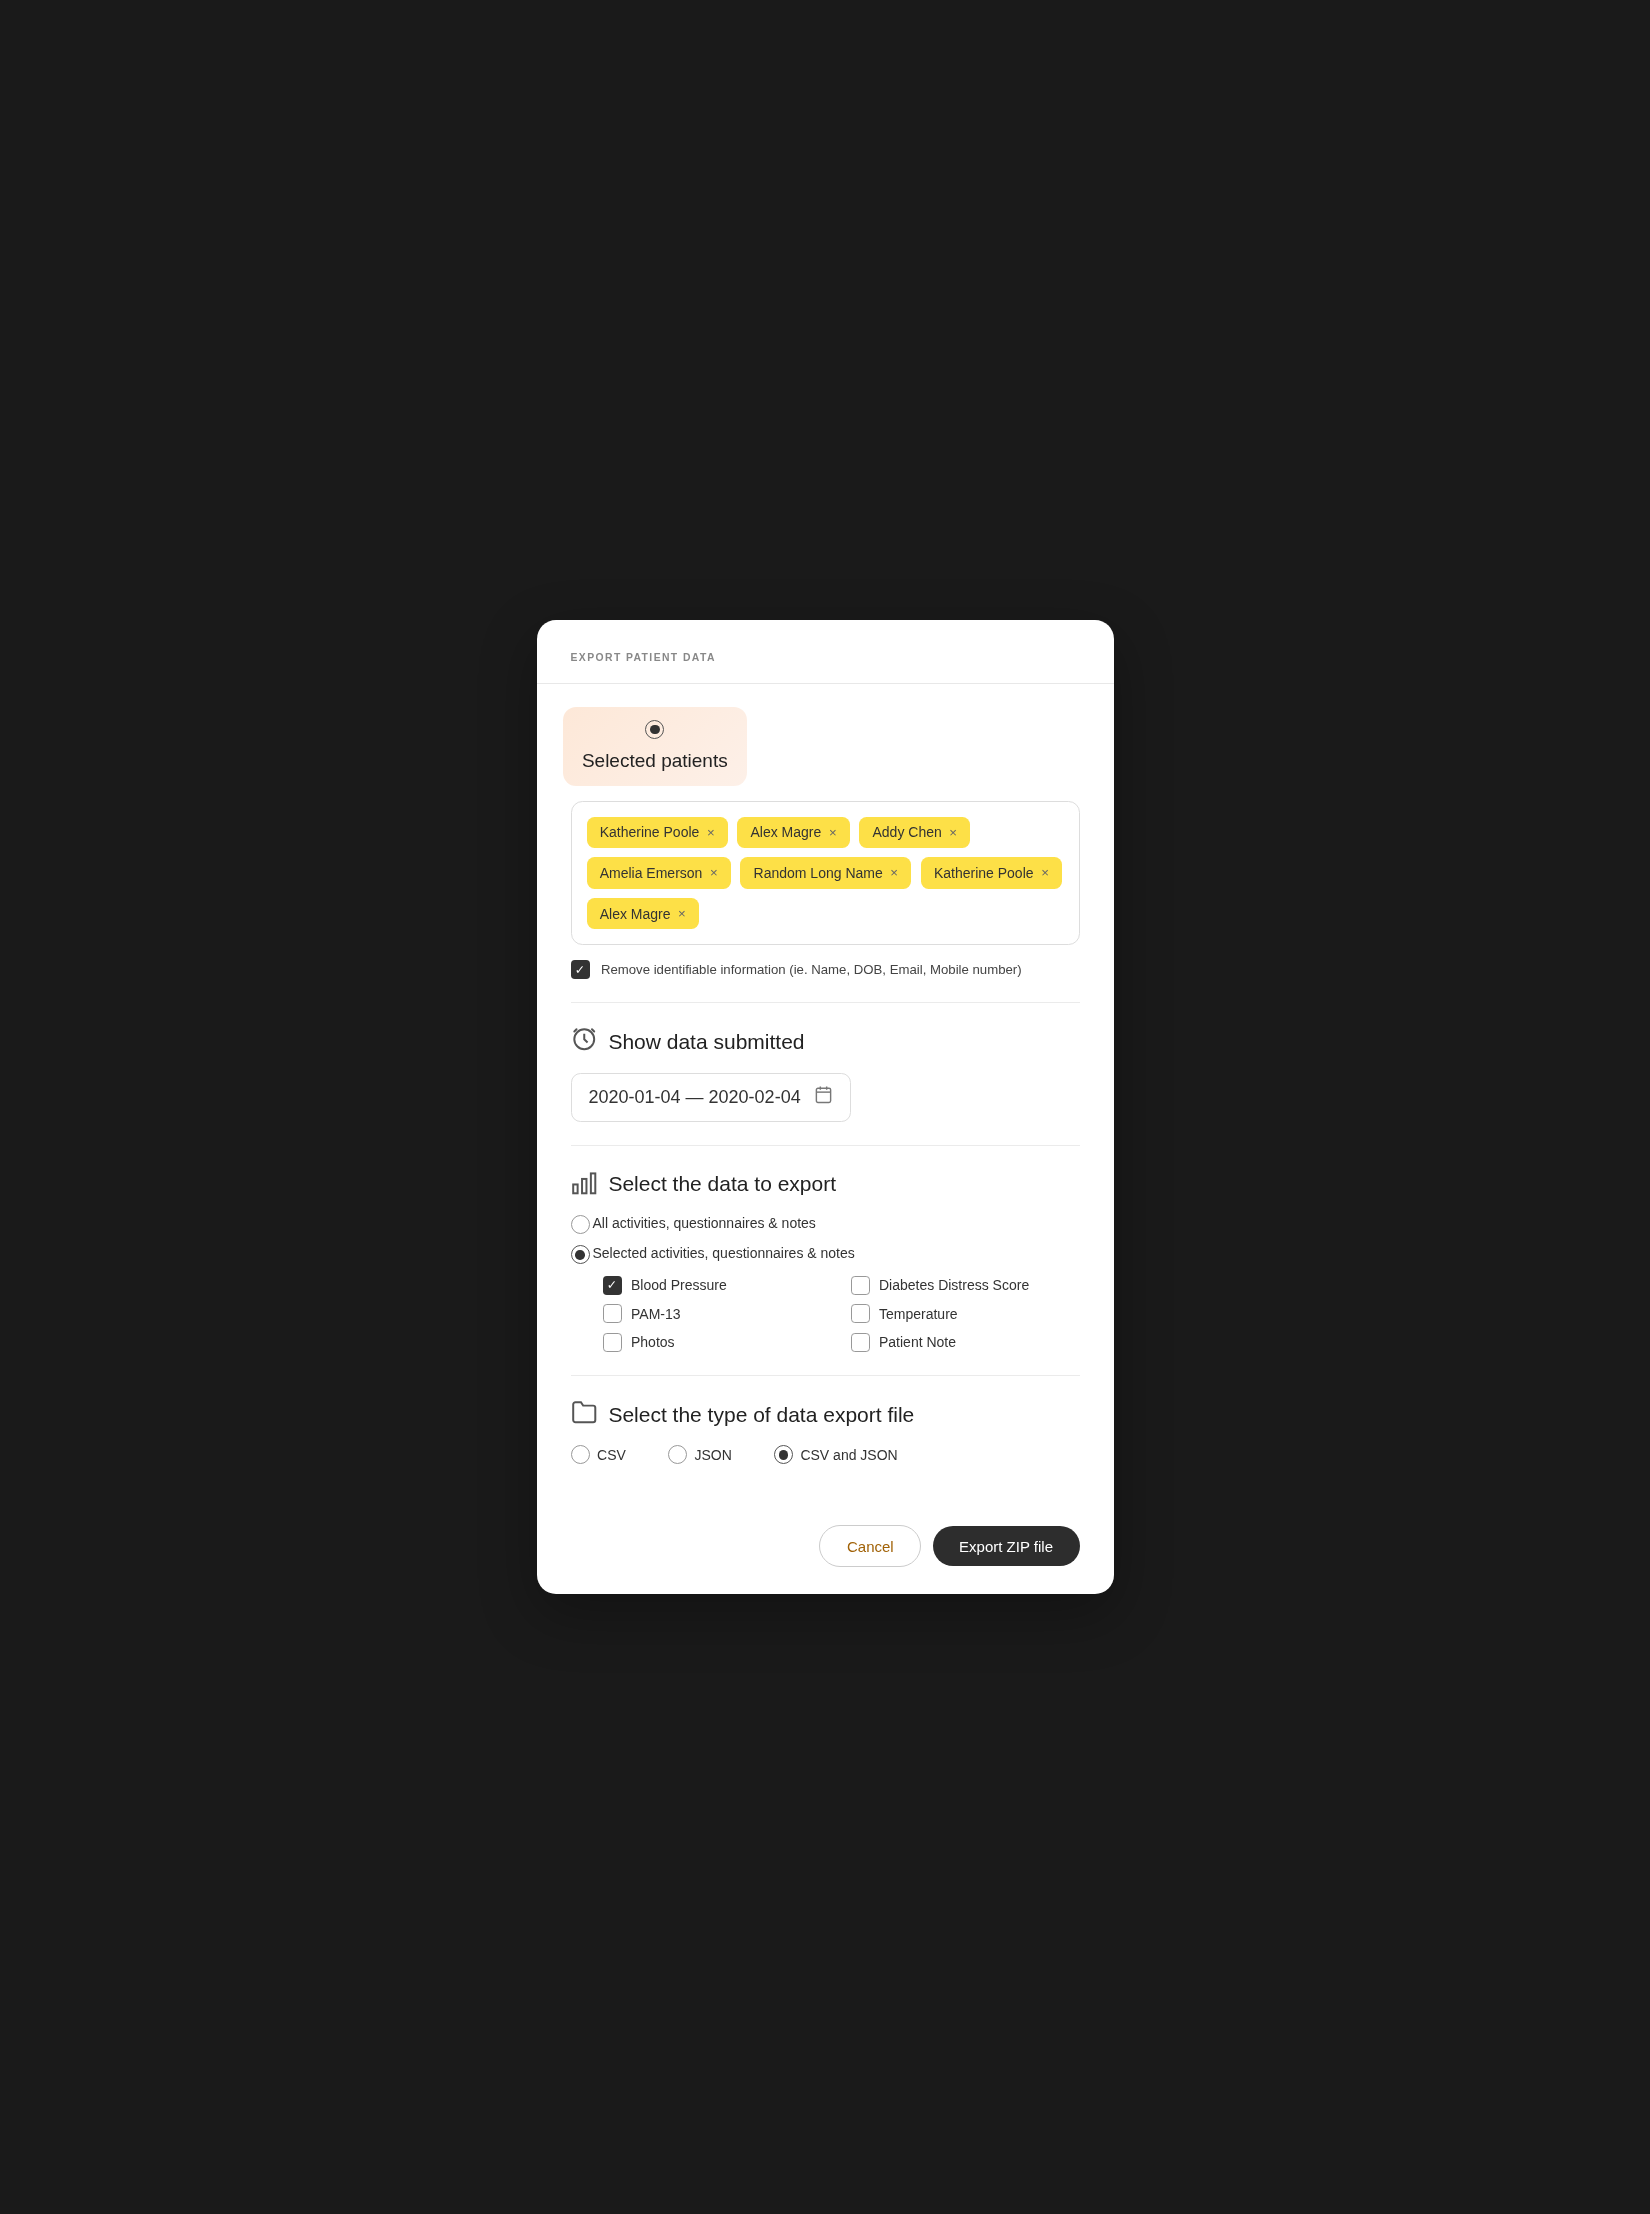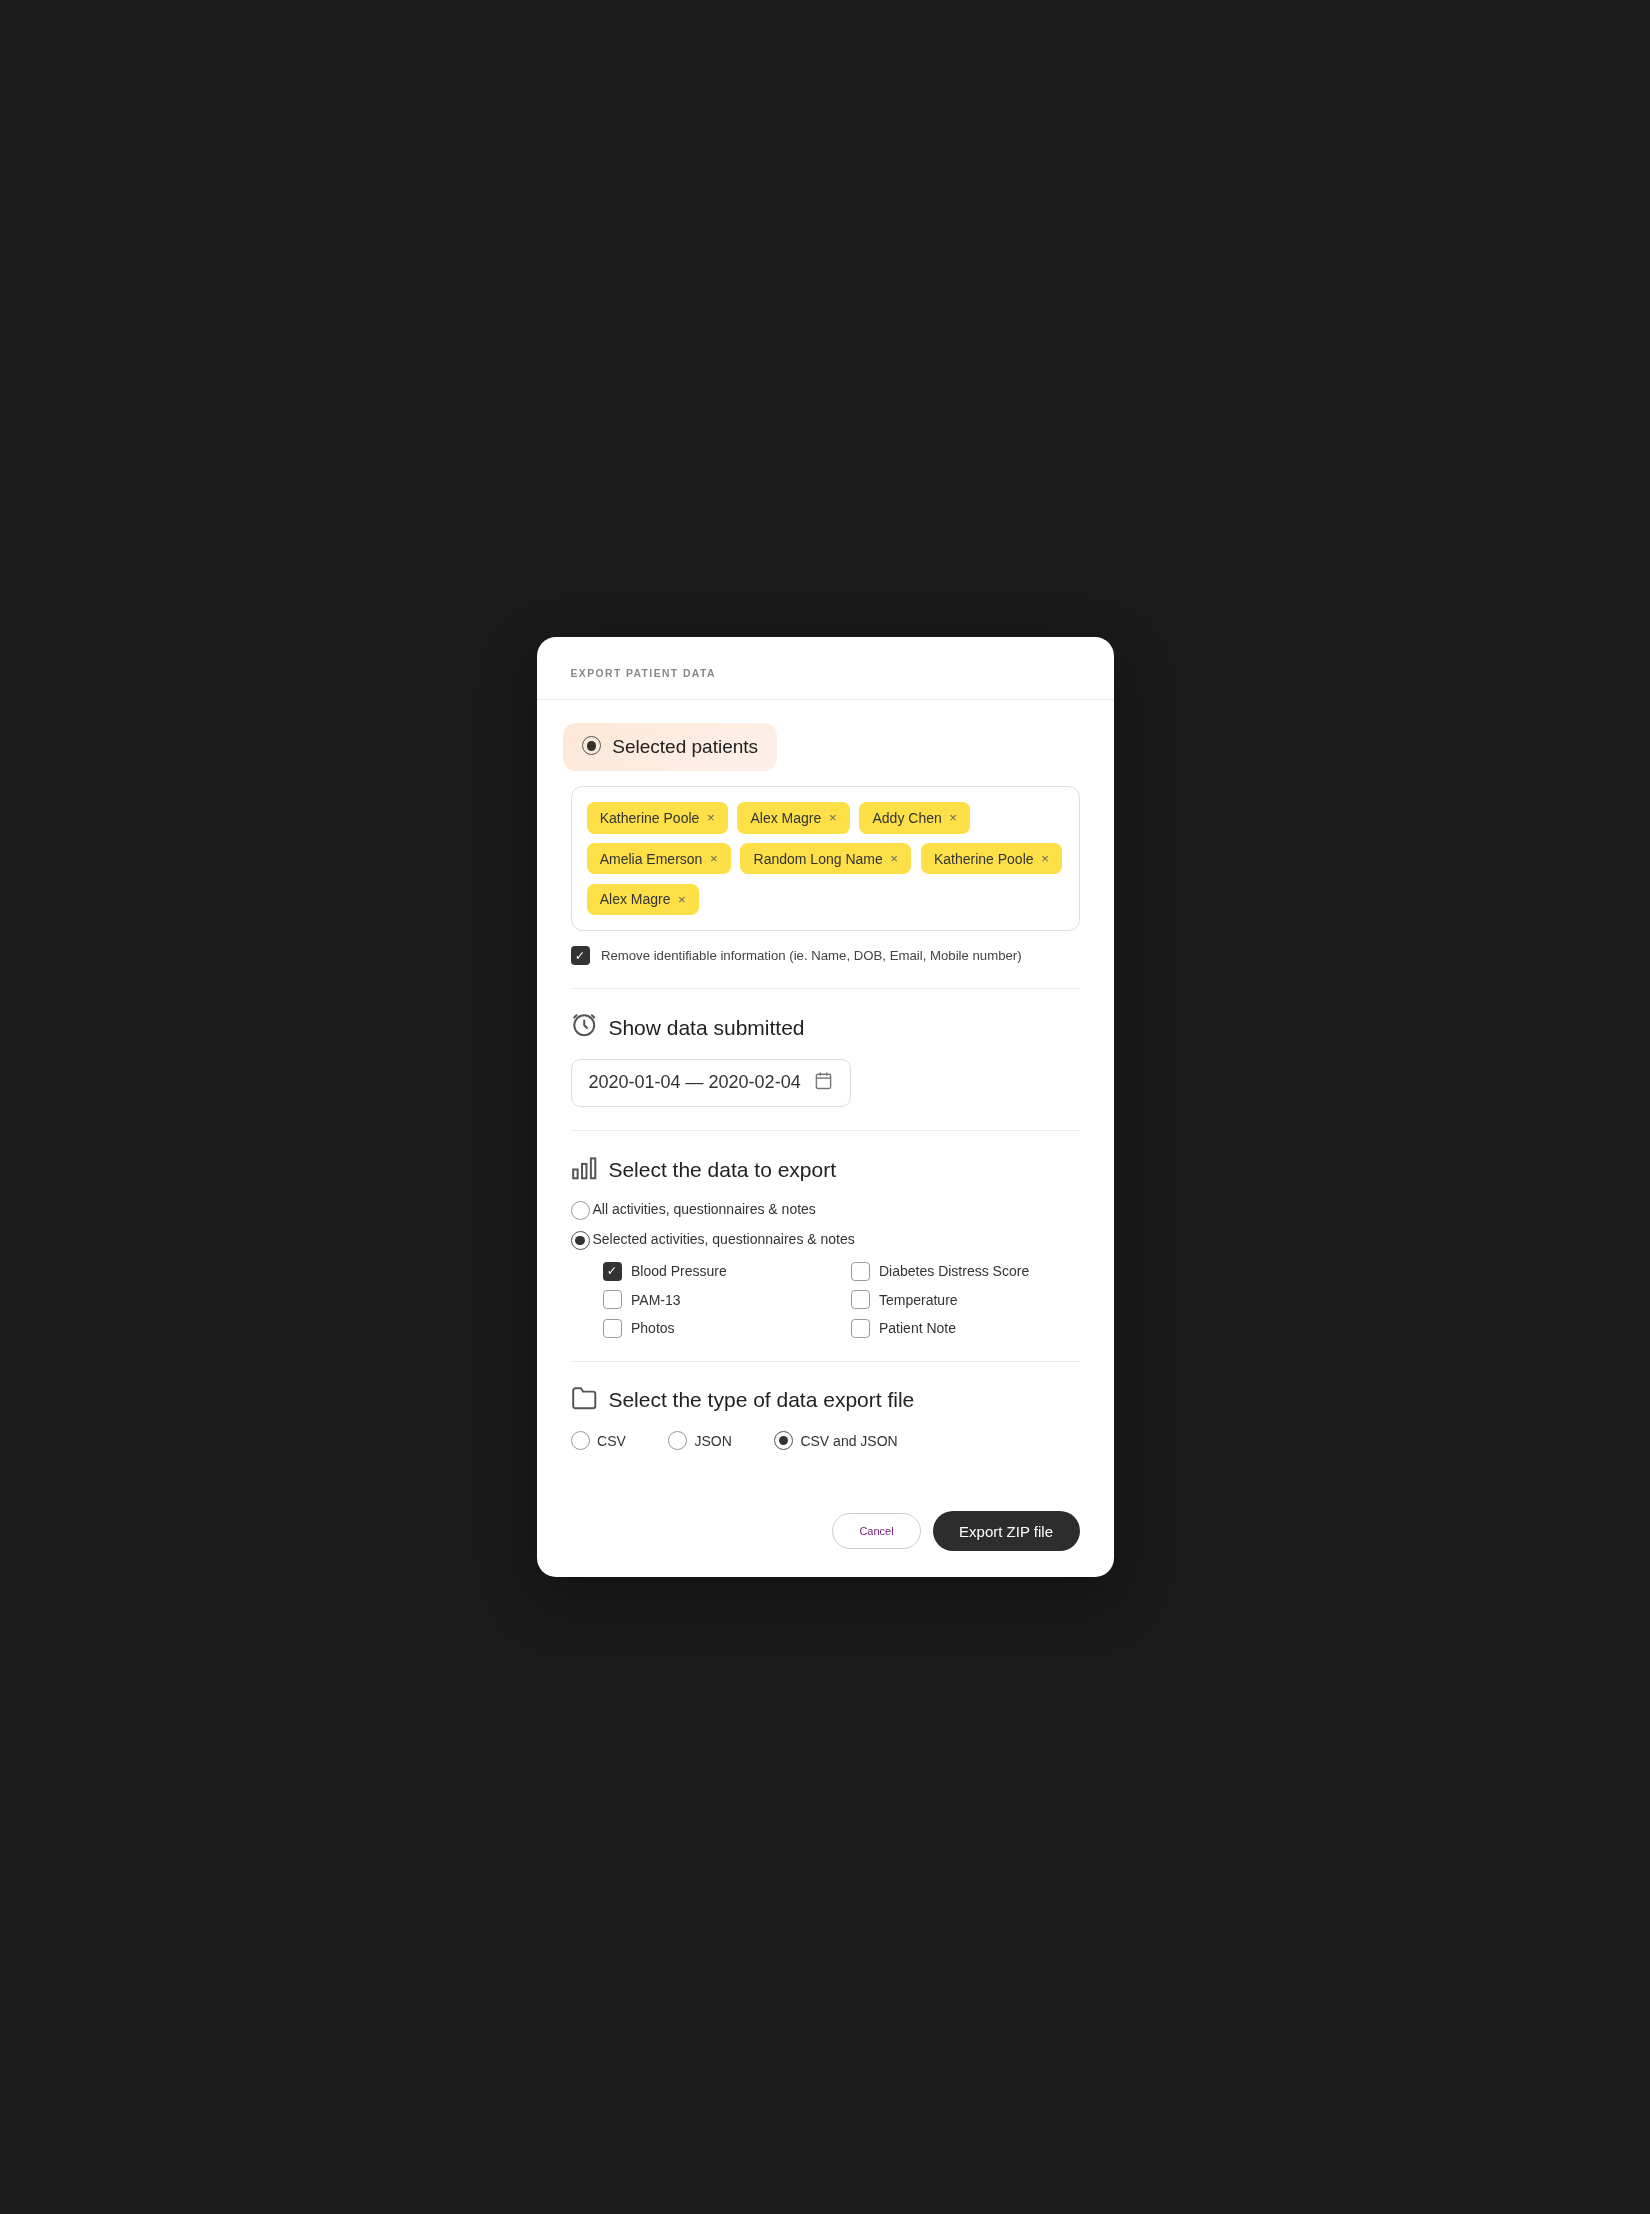--- a/index.html
+++ b/index.html
@@ -66,24 +66,26 @@
       font-weight: 500;
       color: #222;
     }
 
     
     .selected-patients-card {
       background: linear-gradient(135deg, #fde8d8 0%, #fdf0e8 100%);
       border-radius: 13.2px;
       padding: 13.2px 19px;
       display: inline-flex;
+      align-items: center;
       gap: 11.4px;
       margin-bottom: 15px;
       position: relative;
       left: -7.6px;
+      flex-direction: column;
     }
 
     .radio-outer {
       width: 19px;
       height: 19px;
       border-radius: 50%;
       border: 1.9px solid #555;
       display: flex;
       align-items: center;
       justify-content: center;
@@ -266,22 +268,22 @@
       align-items: center;
       gap: 11.4px;
       padding: 15px 34px 26.5px;
     }
 
     .btn-cancel {
       border: 1.4px solid #ccc;
       background: white;
       border-radius: 47px;
       padding: 11.4px 26.5px;
-      font-size: 11px;
-      color: #701a75;
+      font-size: 15px;
+      color: #a16207;
       cursor: pointer;
     }
 
     .btn-export {
       background: #2d2d2d;
       color: white;
       border: none;
       border-radius: 47px;
       padding: 11.4px 26.5px;
       font-size: 15px;

